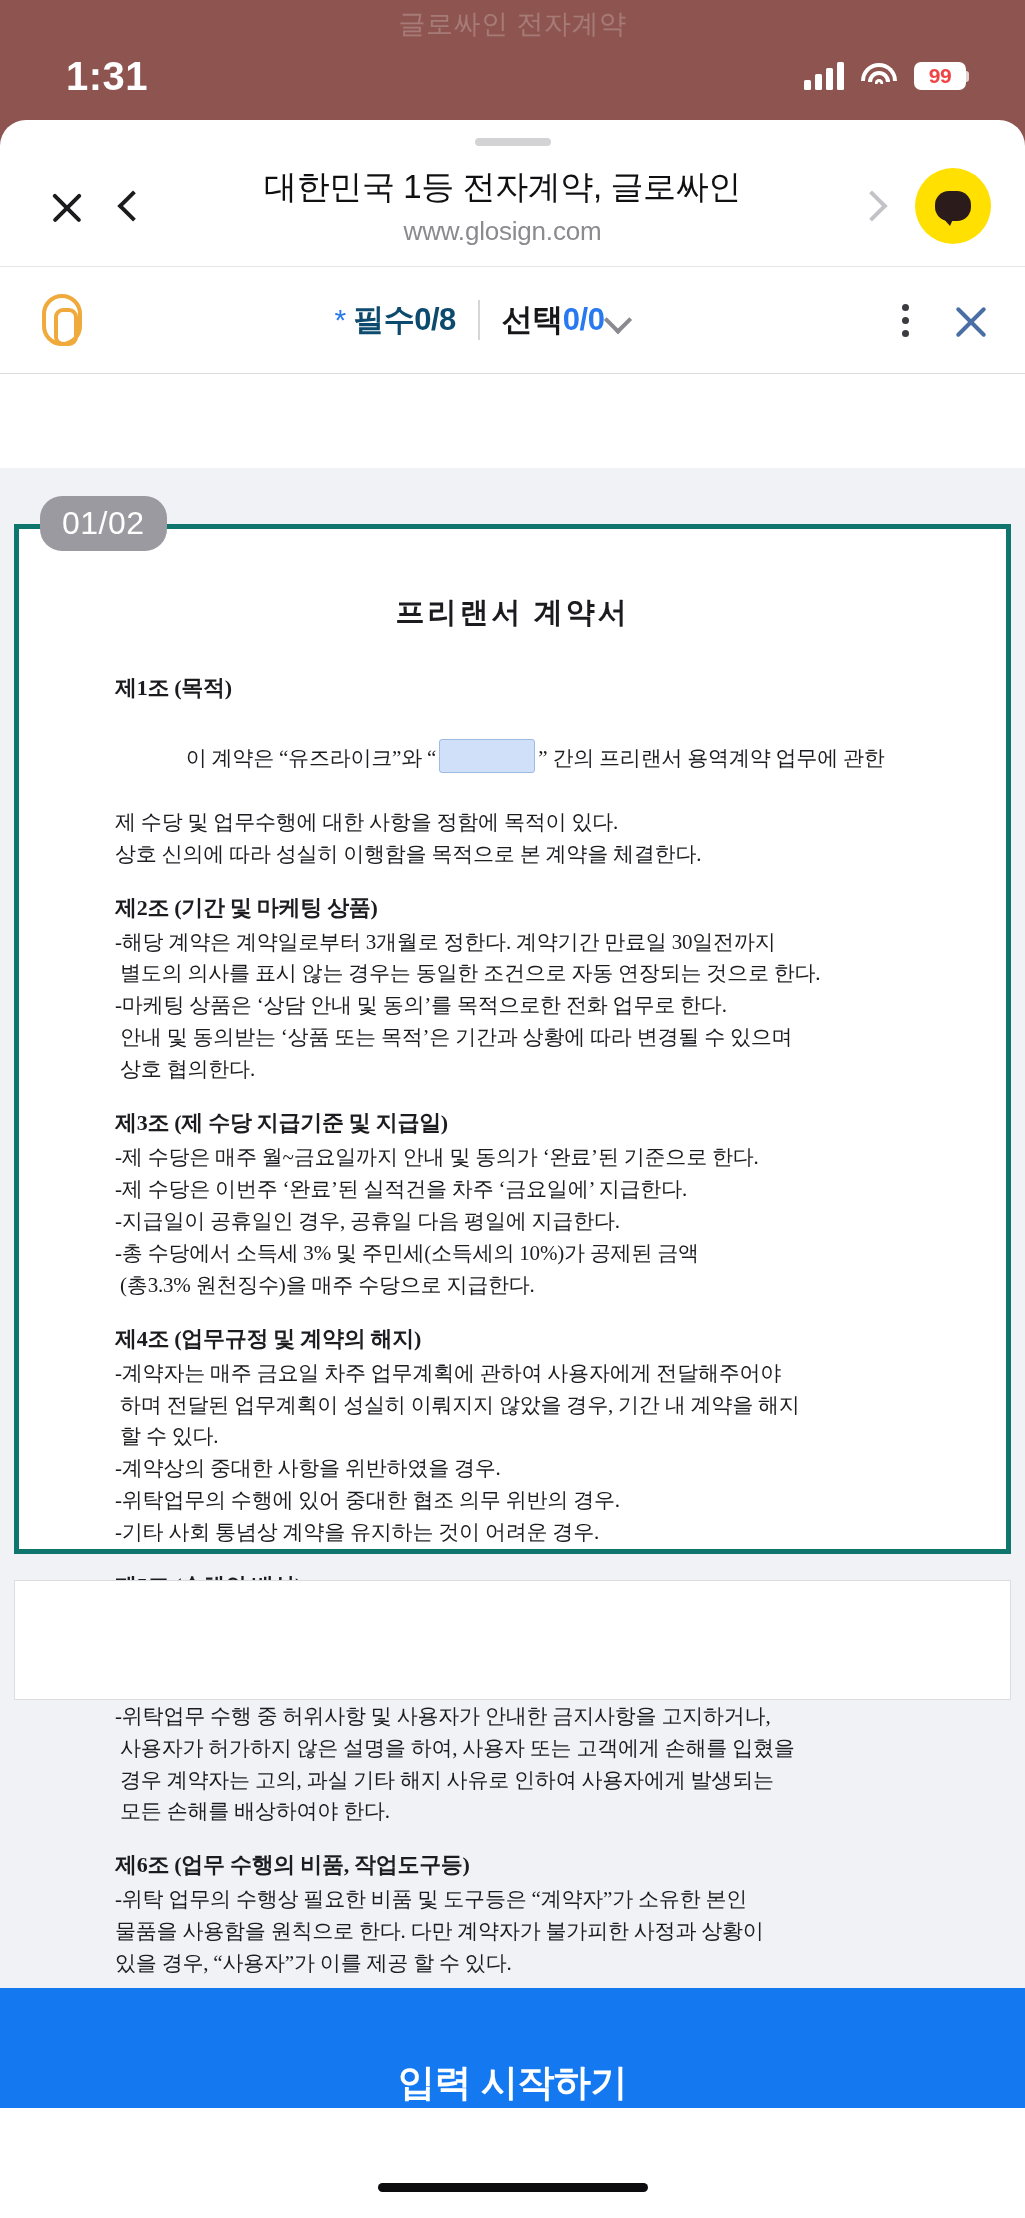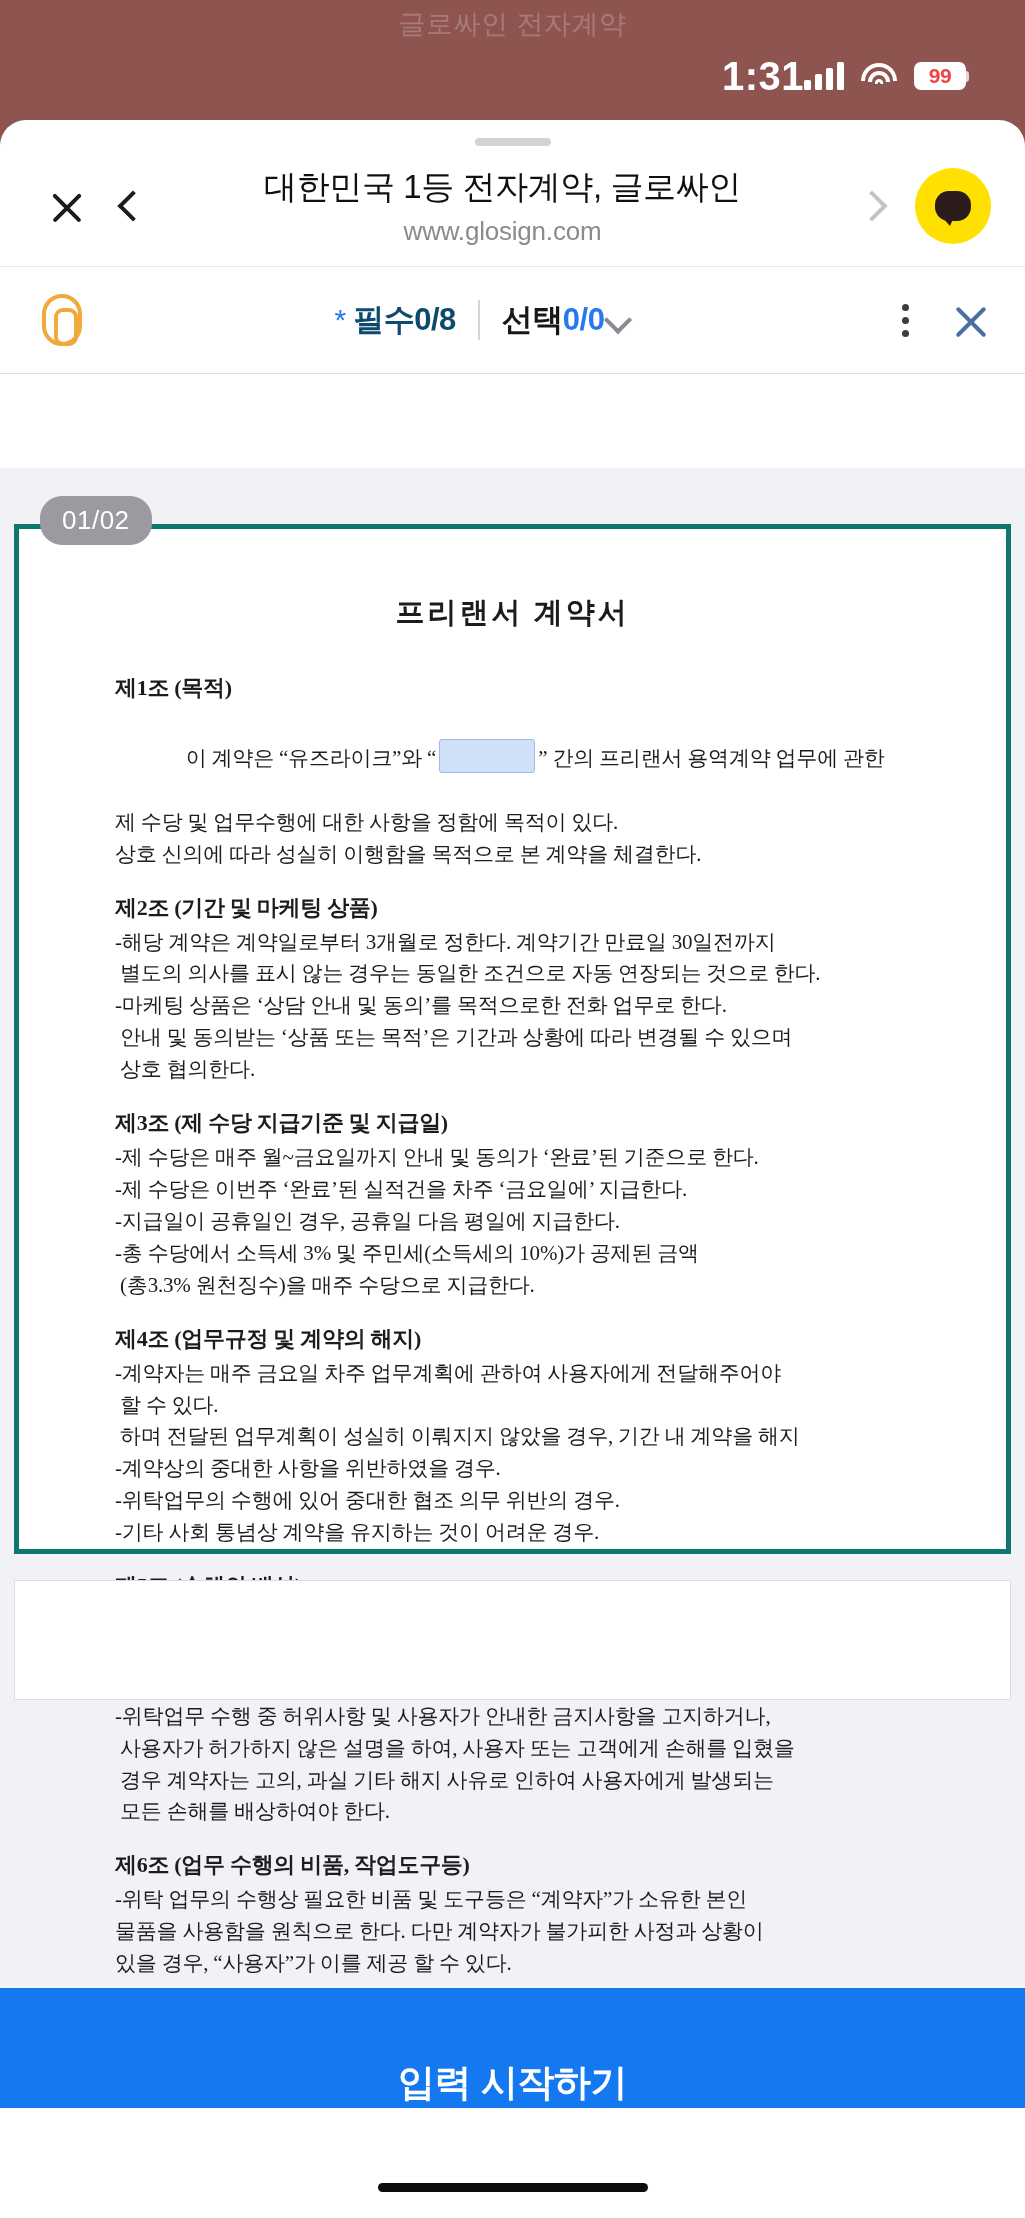--- a/index.html
+++ b/index.html
@@ -18,21 +18,21 @@
   }
 
   
   .statusbar {
     position: absolute;
     top: 0; left: 0; right: 0;
     height: 138px;
     color: #ffffff;
     display: flex;
     align-items: center;
-    justify-content: flex-end;
+    justify-content: space-between;
     padding: 0 48px;
   }
   .status-time {
     font-size: 40px;
     font-weight: 600;
     letter-spacing: 0.5px;
     margin-left: 18px;
     margin-top: 14px;
   }
   .status-ghost {
@@ -223,21 +223,21 @@
     position: absolute;
     top: 348px; left: 0; right: 0; bottom: 230px;
     background: #f1f2f6;
     overflow: hidden;
   }
   .page-badge {
     position: absolute;
     top: 28px; left: 40px;
     background: #9a9aa0;
     color: #fff;
-    font-size: 26px;
+    font-size: 32px;
     padding: 9px 22px;
     border-radius: 22px;
     letter-spacing: 0.5px;
     z-index: 3;
   }
   .doc-page {
     position: absolute;
     top: 56px; left: 14px; right: 14px;
     height: 1030px;
     background: #fff;
@@ -417,22 +417,22 @@
             <div class="clause-line">-제 수당은 매주 월~금요일까지 안내 및 동의가 ‘완료’된 기준으로 한다.</div>
             <div class="clause-line">-제 수당은 이번주 ‘완료’된 실적건을 차주 ‘금요일에’ 지급한다.</div>
             <div class="clause-line">-지급일이 공휴일인 경우, 공휴일 다음 평일에 지급한다.</div>
             <div class="clause-line">-총 수당에서 소득세 3% 및 주민세(소득세의 10%)가 공제된 금액</div>
             <div class="clause-line"> (총3.3% 원천징수)을 매주 수당으로 지급한다.</div>
           </div>
 
           <div class="clause">
             <div class="clause-head">제4조 (업무규정 및 계약의 해지)</div>
             <div class="clause-line">-계약자는 매주 금요일 차주 업무계획에 관하여 사용자에게 전달해주어야</div>
+            <div class="clause-line"> 하며 전달된 업무계획이 성실히 이뤄지지 않았을 경우, 기간 내 계약을 해지</div>
             <div class="clause-line"> 할 수 있다.</div>
-            <div class="clause-line"> 하며 전달된 업무계획이 성실히 이뤄지지 않았을 경우, 기간 내 계약을 해지</div>
             <div class="clause-line">-계약상의 중대한 사항을 위반하였을 경우.</div>
             <div class="clause-line">-위탁업무의 수행에 있어 중대한 협조 의무 위반의 경우.</div>
             <div class="clause-line">-기타 사회 통념상 계약을 유지하는 것이 어려운 경우.</div>
           </div>
 
           <div class="clause">
             <div class="clause-head">제5조 (손해의 배상)</div>
             <div class="clause-line">-위탁업무 수행 중 취득한 영업자료 및 고객자료를 제 3자에게 유출하거나,</div>
             <div class="clause-line"> 제 3의 상품마케팅에 사용하였을 경우, 부정경쟁방지법의 관련 규정에 의한</div>
             <div class="clause-line"> 어떠한 법적 조치도 감수하여야 한다.</div>

